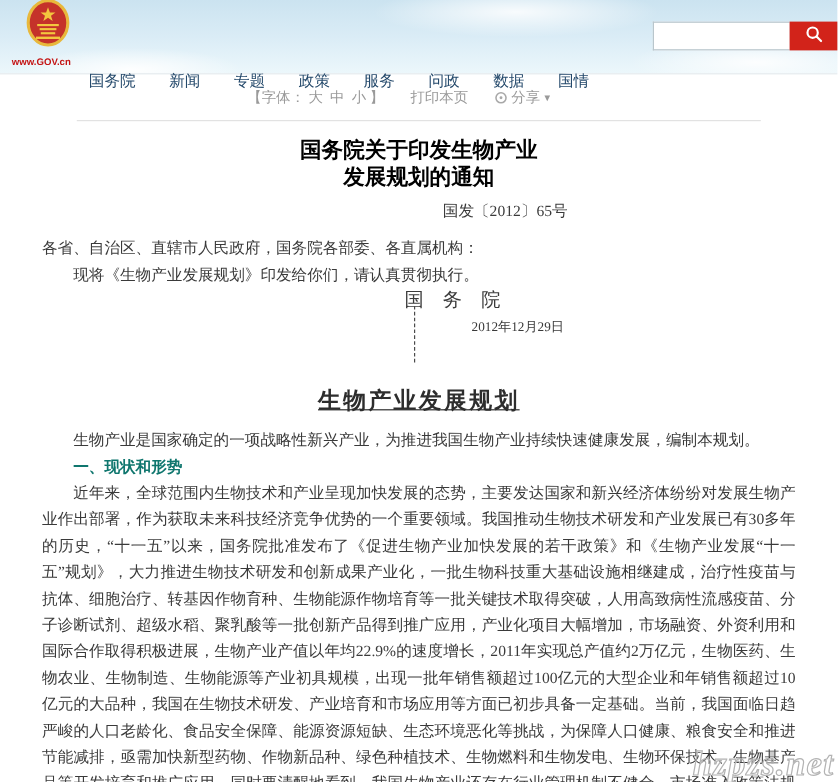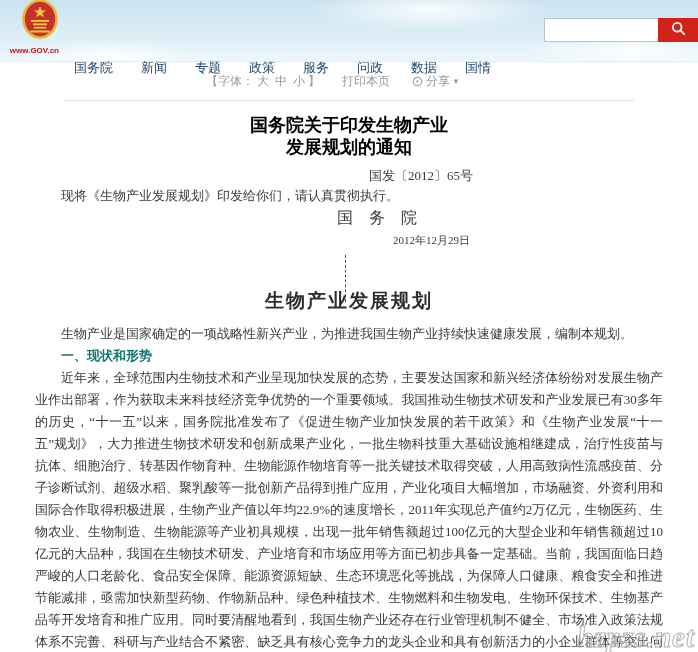--- a/index.html
+++ b/index.html
@@ -34,21 +34,21 @@
   .toolbar-divider { border-bottom: 1px solid #e2e2e2; margin: 0 64px; }
 
   
   .article { position: relative; padding: 13px 35px 0; font-family: "Liberation Serif", serif; color: #3a3a3a; }
   .doc-title { text-align: center; font-size: 18px; line-height: 22px; font-weight: bold; color: #000000; }
   .doc-number { text-align: center; position: relative; left: 72px; font-size: 13px; margin-top: 9px; }
   .salutation { margin-top: 11px; font-size: 13px; line-height: 22px; }
   .forward { font-size: 13px; line-height: 22px; text-indent: 2em; }
   .signer { font-size: 16px; line-height: 22px; text-align: right; padding-right: 246px; }
   .sign-date { font-size: 11px; line-height: 22px; text-align: right; padding-right: 193px; }
-  .plan-heading { text-align: center; font-size: 19px; font-weight: bold; color: #2d2d2d; letter-spacing: 2px; margin-top: 37px; }
+  .plan-heading { text-align: center; font-size: 19px; font-weight: bold; color: #2d2d2d; letter-spacing: 2px; margin-top: 37px; text-decoration: underline; }
   .para { font-size: 13px; line-height: 22px; text-align: justify; text-indent: 2em; margin-top: 9px; }
   .sec-title { font-size: 13px; line-height: 22px; font-weight: bold; text-indent: 2em; color: #0f766e; }
   .sec-body { font-size: 13px; line-height: 22px; text-align: justify; text-indent: 2em; }
 
   .page-break-line { position: absolute; left: 345px; top: 255px; height: 47px; width: 0; border-left: 1px dashed #4a4a4a; }
 
   .watermark {
     position: absolute; right: 3px; bottom: -2px;
     font-family: "Liberation Serif", serif; font-style: italic; font-weight: bold;
     font-size: 29px; letter-spacing: 1px;
@@ -122,20 +122,21 @@
   </div>
   <div class="toolbar-divider"></div>
 
   <div class="article">
     <h1 class="doc-title">
       <span>国务院关于印发生物产业</span><br>
       <span>发展规划的通知</span>
     </h1>
     <div class="doc-number">国发〔2012〕65号</div>
 
+    <div class="salutation">各省、自治区、直辖市人民政府，国务院各部委、各直属机构：</div>
     <div class="forward">现将《生物产业发展规划》印发给你们，请认真贯彻执行。</div>
     <div class="signer">国　务　院</div>
     <div class="sign-date">2012年12月29日</div>
 
     <h2 class="plan-heading">生物产业发展规划</h2>
 
     <p class="para">生物产业是国家确定的一项战略性新兴产业，为推进我国生物产业持续快速健康发展，编制本规划。</p>
     <div class="sec-title">一、现状和形势</div>
     <p class="sec-body">近年来，全球范围内生物技术和产业呈现加快发展的态势，主要发达国家和新兴经济体纷纷对发展生物产业作出部署，作为获取未来科技经济竞争优势的一个重要领域。我国推动生物技术研发和产业发展已有30多年的历史，“十一五”以来，国务院批准发布了《促进生物产业加快发展的若干政策》和《生物产业发展“十一五”规划》，大力推进生物技术研发和创新成果产业化，一批生物科技重大基础设施相继建成，治疗性疫苗与抗体、细胞治疗、转基因作物育种、生物能源作物培育等一批关键技术取得突破，人用高致病性流感疫苗、分子诊断试剂、超级水稻、聚乳酸等一批创新产品得到推广应用，产业化项目大幅增加，市场融资、外资利用和国际合作取得积极进展，生物产业产值以年均22.9%的速度增长，2011年实现总产值约2万亿元，生物医药、生物农业、生物制造、生物能源等产业初具规模，出现一批年销售额超过100亿元的大型企业和年销售额超过10亿元的大品种，我国在生物技术研发、产业培育和市场应用等方面已初步具备一定基础。当前，我国面临日趋严峻的人口老龄化、食品安全保障、能源资源短缺、生态环境恶化等挑战，为保障人口健康、粮食安全和推进节能减排，亟需加快新型药物、作物新品种、绿色种植技术、生物燃料和生物发电、生物环保技术、生物基产品等开发培育和推广应用。同时要清醒地看到，我国生物产业还存在行业管理机制不健全、市场准入政策法规体系不完善、科研与产业结合不紧密、缺乏具有核心竞争力的龙头企业和具有创新活力的小企业群体等突出问题，在发展过程中将面临日益激烈的国际竞争，必须采取有力措施解决存在的突出问题，积极创造有利条件加快推进生物产业发展。</p>
   </div>

